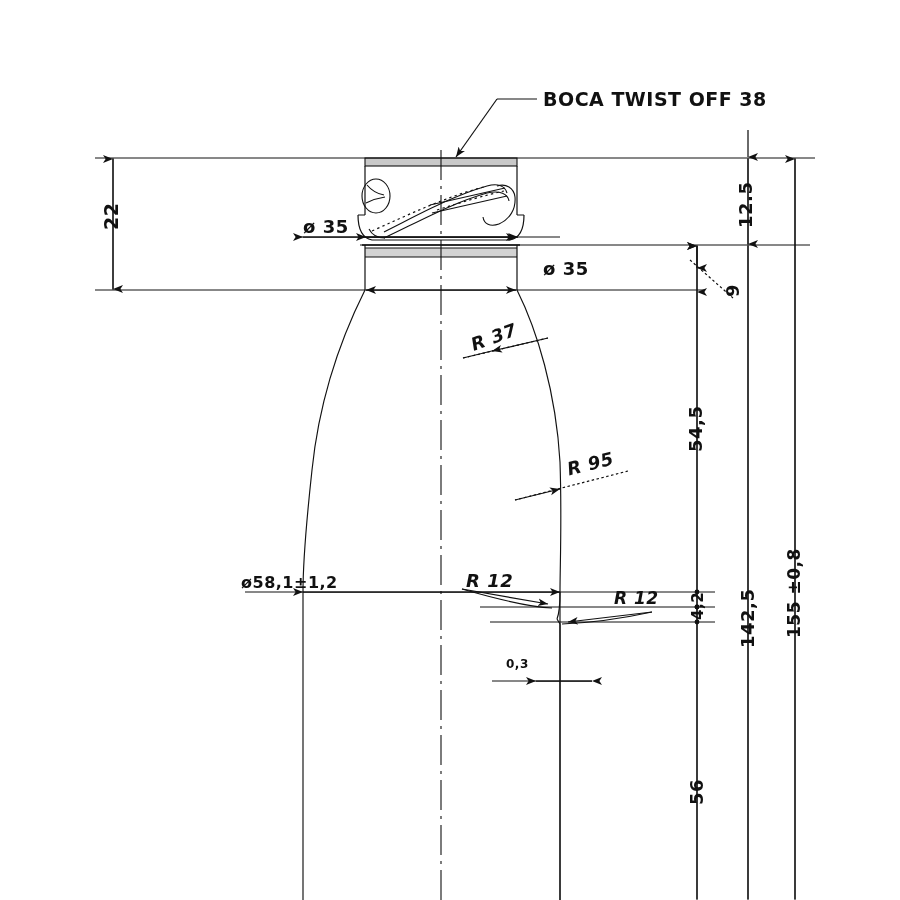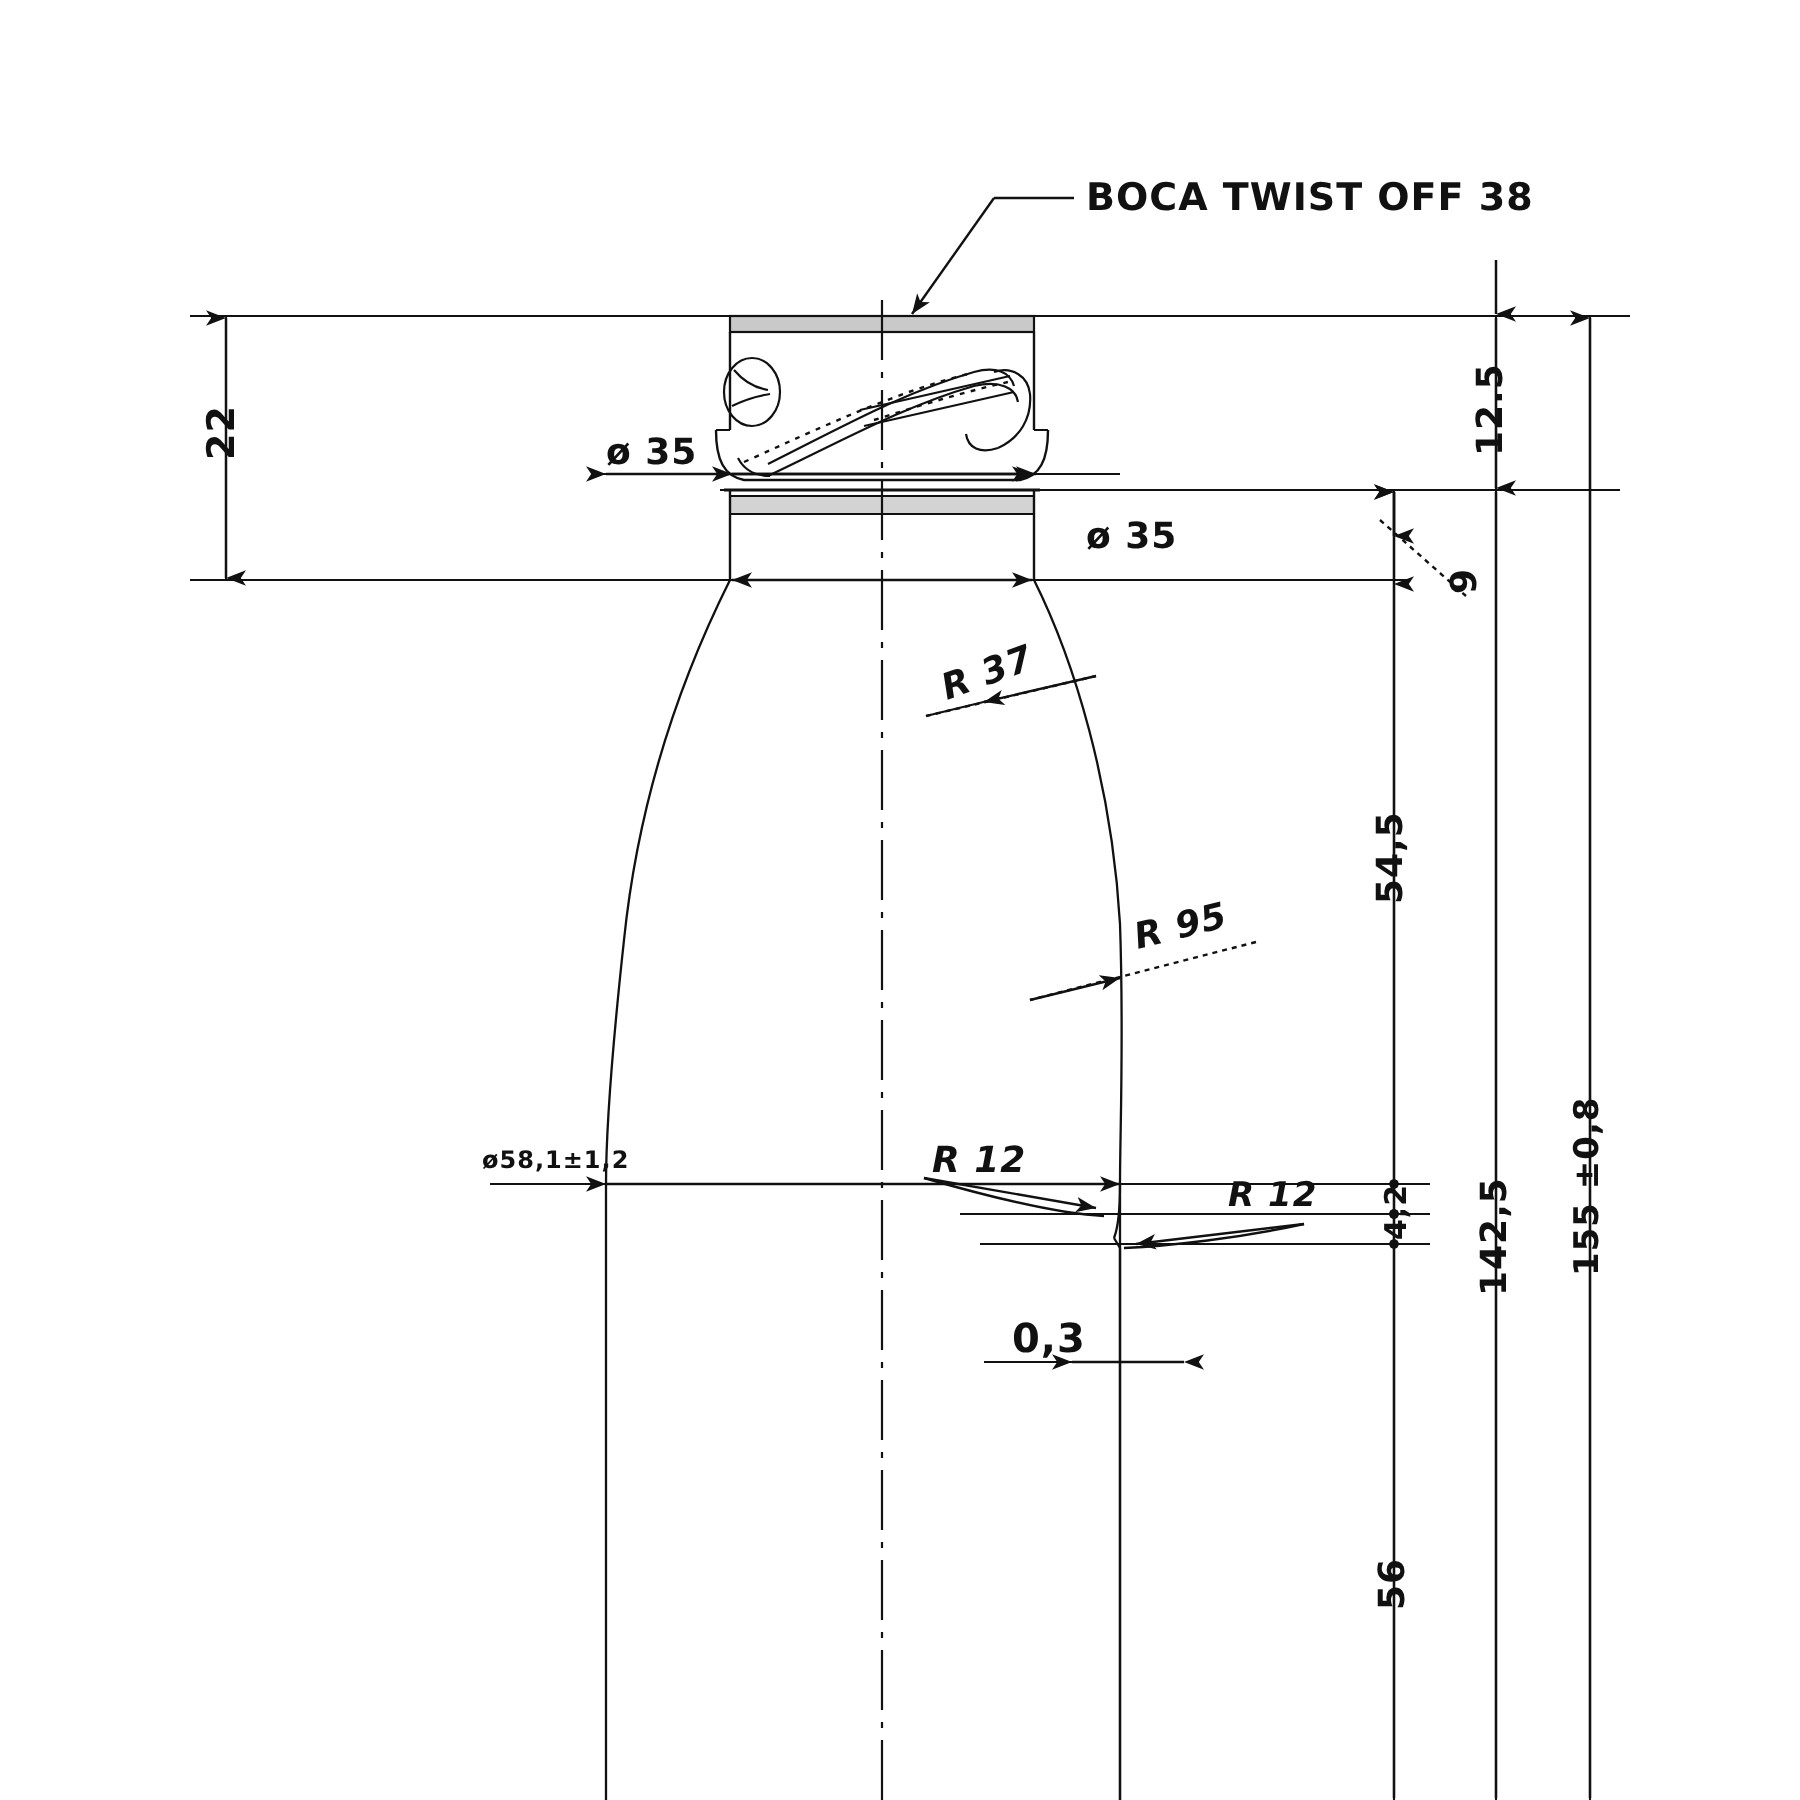--- a/index.html
+++ b/index.html
@@ -183,29 +183,29 @@
   <div class="lbl rot90" style="left:735px; top:228px; font-size:18px;">12.5</div>
 
   <div class="lbl rot90" style="left:722px; top:297px; font-size:18px;">9</div>
 
   <div class="lbl ital" style="left:468px; top:335px; font-size:18px; transform:rotate(-20deg); transform-origin:0 0;">R 37</div>
 
   <div class="lbl ital" style="left:565px; top:459px; font-size:18px; transform:rotate(-14deg); transform-origin:0 0;">R 95</div>
 
   <div class="lbl rot90" style="left:685px; top:452px; font-size:18px;">54,5</div>
 
-  <div class="lbl" style="left:241px; top:573px; font-size:12px;">ø58,1±1,2</div>
+  <div class="lbl" style="left:241px; top:573px; font-size:16px;">ø58,1±1,2</div>
 
   <div class="lbl ital" style="left:466px; top:570px; font-size:18px;">R 12</div>
 
   <div class="lbl ital" style="left:614px; top:588px; font-size:17px;">R 12</div>
 
   <div class="lbl rot90" style="left:689px; top:620px; font-size:15px;">4,2</div>
 
   <div class="lbl rot90" style="left:737px; top:648px; font-size:18px;">142,5</div>
 
   <div class="lbl rot90" style="left:784px; top:638px; font-size:17px;">155 ±0,8</div>
 
-  <div class="lbl" style="left:506px; top:657px; font-size:20px;">0,3</div>
+  <div class="lbl" style="left:506px; top:657px; font-size:12px;">0,3</div>
 
   <div class="lbl rot90" style="left:686px; top:805px; font-size:18px;">56</div>
 
 </div>
 
 </body></html>

